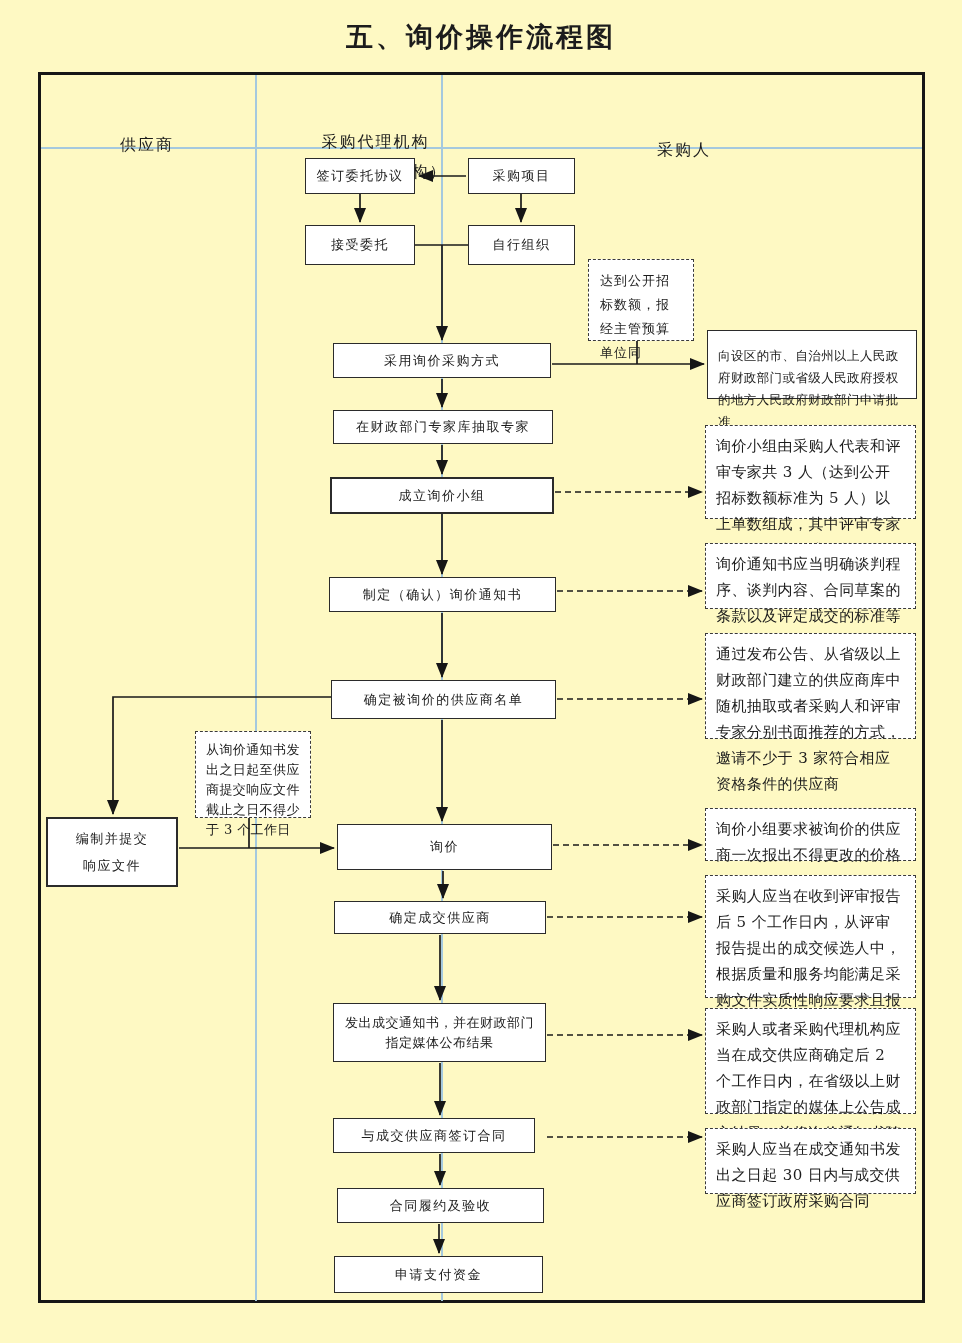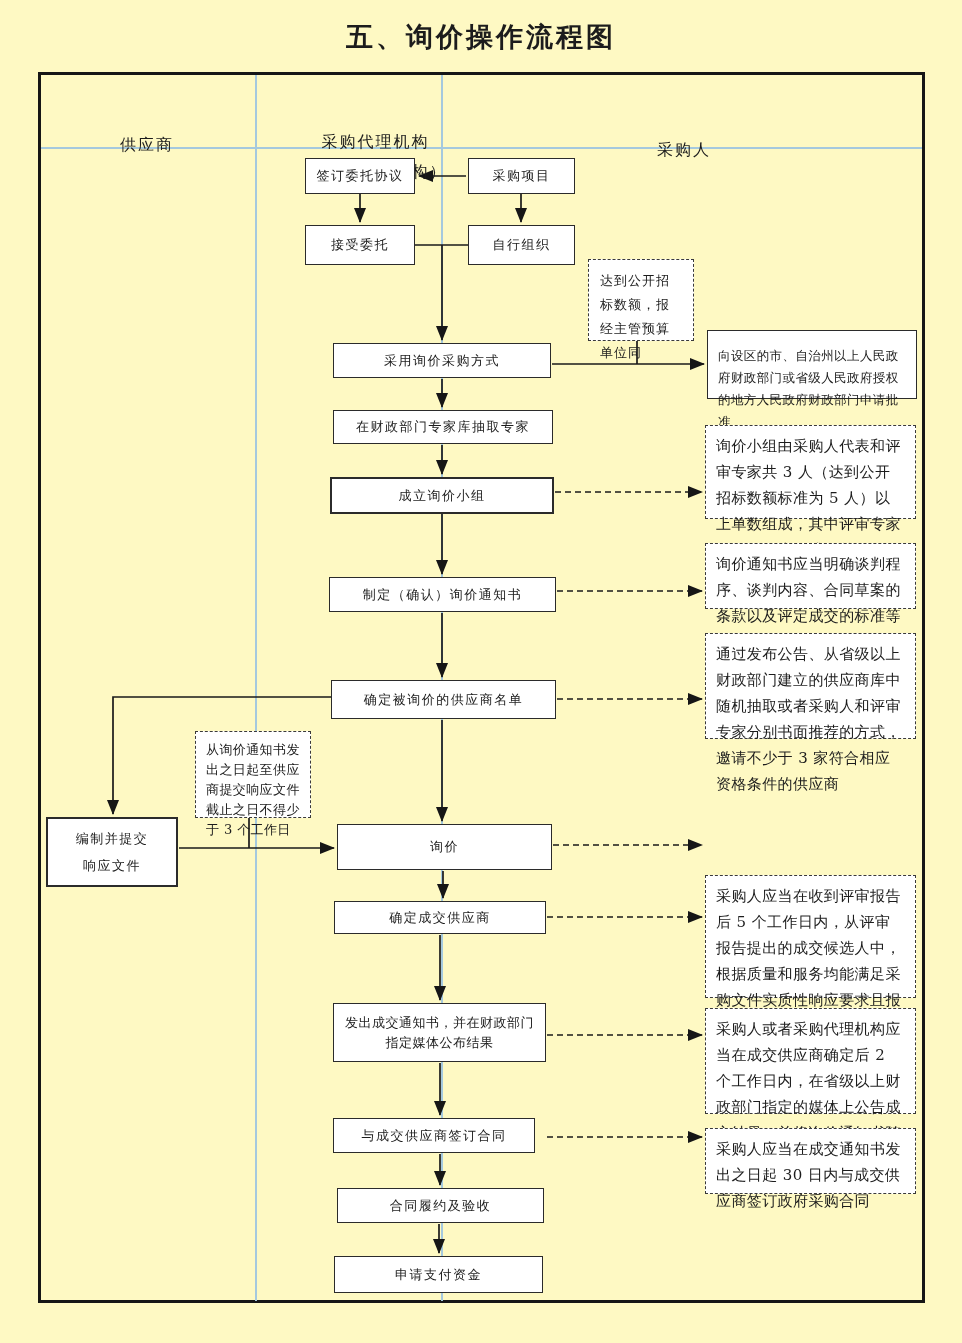--- a/index.html
+++ b/index.html
@@ -124,17 +124,18 @@
     <span>响应文件</span>
   </div>
 
   <div class="box leftalign" style="left:707px;top:330px;width:210px;height:69px;">向设区的市、自治州以上人民政府财政部门或省级人民政府授权的地方人民政府财政部门申请批准</div>
 
   <div class="dashed wide-lh" style="left:588px;top:259px;width:106px;height:82px;">达到公开招标数额，报经主管预算单位同</div>
   <div class="dashed" style="left:705px;top:425px;width:211px;height:94px;">询价小组由采购人代表和评审专家共 3 人（达到公开招标数额标准为 5 人）以上单数组成，其中评审专家人数不得少于成员总数的 2/3</div>
   <div class="dashed" style="left:705px;top:543px;width:211px;height:66px;">询价通知书应当明确谈判程序、谈判内容、合同草案的条款以及评定成交的标准等事项</div>
   <div class="dashed" style="left:705px;top:633px;width:211px;height:106px;">通过发布公告、从省级以上财政部门建立的供应商库中随机抽取或者采购人和评审专家分别书面推荐的方式，邀请不少于 3 家符合相应资格条件的供应商</div>
   <div class="dashed mid-lh" style="left:183px;top:731px;width:116px;height:87px;margin-left:12px;">从询价通知书发出之日起至供应商提交响应文件截止之日不得少于 3 个工作日</div>
+  <div class="dashed" style="left:705px;top:808px;width:211px;height:53px;">询价小组要求被询价的供应商一次报出不得更改的价格</div>
   <div class="dashed" style="left:705px;top:875px;width:211px;height:123px;">采购人应当在收到评审报告后 5 个工作日内，从评审报告提出的成交候选人中，根据质量和服务均能满足采购文件实质性响应要求且报价最低的原则确定成交供应商，也可以书面授权询价小组直接确定成交</div>
   <div class="dashed" style="left:705px;top:1008px;width:211px;height:106px;">采购人或者采购代理机构应当在成交供应商确定后 2 个工作日内，在省级以上财政部门指定的媒体上公告成交结果，并将询价通知书随成交结果同时公告</div>
   <div class="dashed" style="left:705px;top:1128px;width:211px;height:66px;">采购人应当在成交通知书发出之日起 30 日内与成交供应商签订政府采购合同</div>
 
 </div>
 
 </body></html>

